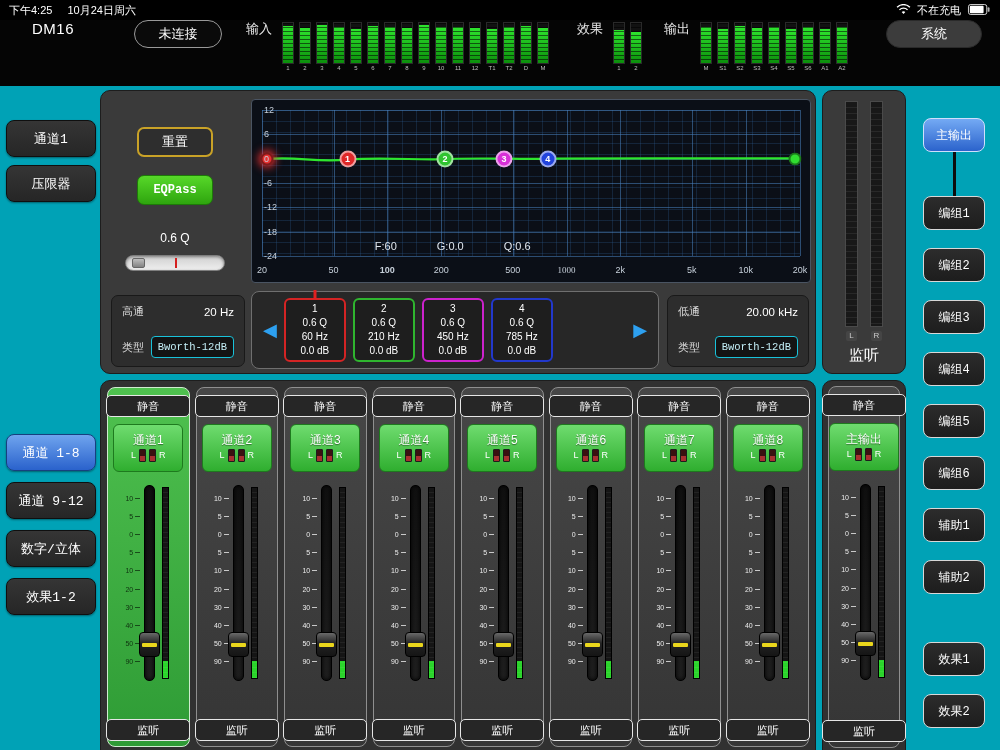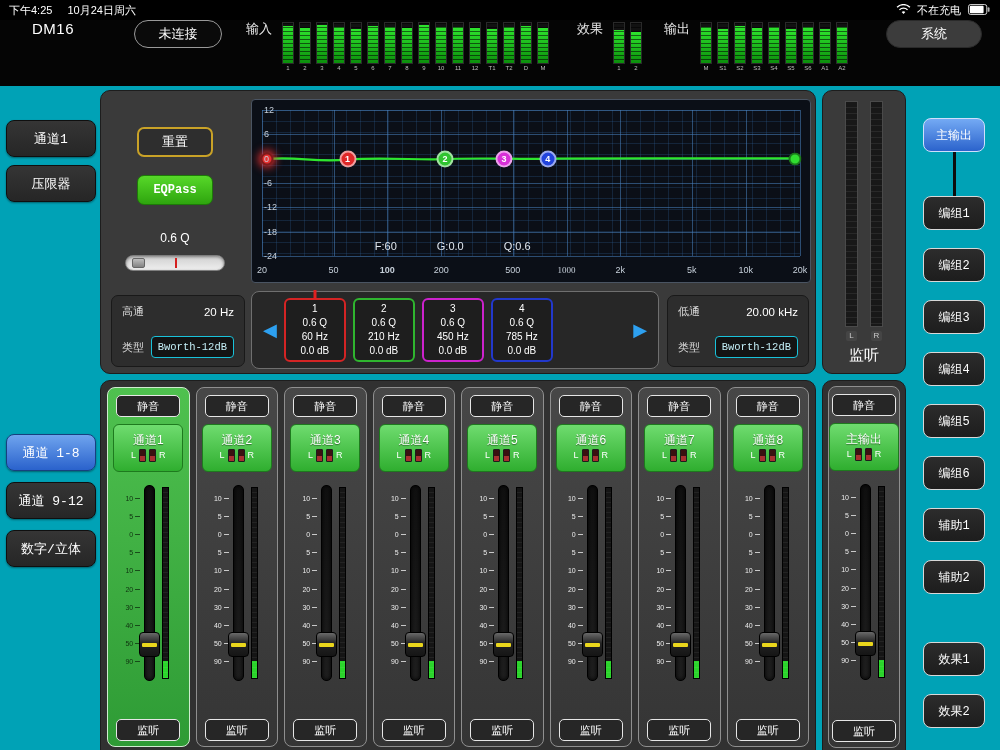--- a/index.html
+++ b/index.html
@@ -113,21 +113,21 @@
   .outspacer{height:30px}
 
   
   .strips-panel{position:absolute;left:100px;top:380px;width:716px;height:374px;background:#313131;
     border:1px solid #1d1d1d;border-radius:10px 10px 0 0;padding:6px;display:flex;gap:6px}
   .master-panel{position:absolute;left:822px;top:380px;width:84px;height:374px;background:#313131;
     border:1px solid #1d1d1d;border-radius:10px 10px 0 0;padding:5px;display:flex}
   .strip{flex:1;min-width:0;background:linear-gradient(#474747,#353535);border:1px solid #8f8f8f;
     border-radius:8px;display:flex;flex-direction:column;align-items:center;padding:7px 0 5px}
   .strip.active{background:linear-gradient(#4fc14f,#2e9b35);border-color:#cfeccf}
-  .btn-small{width:64px;height:22px;background:#262626;border:1.5px solid #e6e6e6;border-radius:5px;
+  .btn-small{width:84px;height:22px;background:#262626;border:1.5px solid #e6e6e6;border-radius:5px;
     font-size:11px;display:flex;align-items:center;justify-content:center}
   .nameplate{width:70px;height:48px;margin-top:7px;background:linear-gradient(#6fdc6f,#2fae2f);
     border:1px solid #1e7a1e;border-radius:6px;display:flex;flex-direction:column;align-items:center;
     justify-content:center;gap:3px;cursor:pointer}
   .nm{font-size:12px;text-shadow:0 1px 1px rgba(0,0,0,.45);line-height:1}
   .lr-row{display:flex;align-items:center;gap:3px}
   .lrl{font-size:9px;line-height:1}
   .minibar{width:7px;height:13px;background:#3a1111;border:1px solid #1d1d1d;border-radius:1px;position:relative}
   .minibar::after{content:"";position:absolute;left:0;right:0;bottom:0;height:45%;background:#a83030}
   .faderzone{position:relative;width:68px;height:214px;margin-top:13px}
@@ -352,20 +352,21 @@
 </div>
 
 <div class="left-top" id="left-top">
     <button class="navbtn">通道1</button>
     <button class="navbtn">压限器</button>
   </div>
 <div class="left-bottom" id="left-bottom">
     <button class="navbtn active">通道 1-8</button>
     <button class="navbtn">通道 9-12</button>
     <button class="navbtn">数字/立体</button>
+    <button class="navbtn">效果1-2</button>
   </div>
 
 <div class="eq-panel">
   <button class="reset-btn">重置</button>
   <button class="eqpass-btn">EQPass</button>
   <div class="q-readout">0.6 Q</div>
   <div class="q-slider">
     <div class="q-handle"></div>
     <div class="q-center"></div>
   </div>

